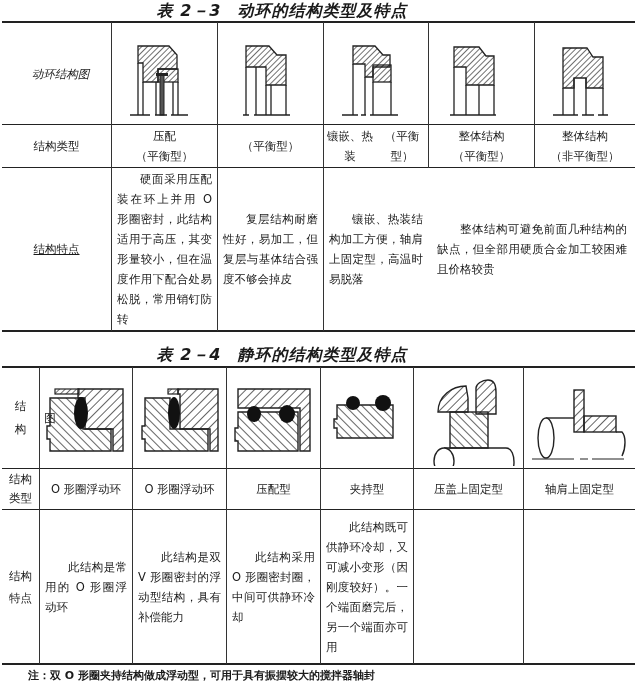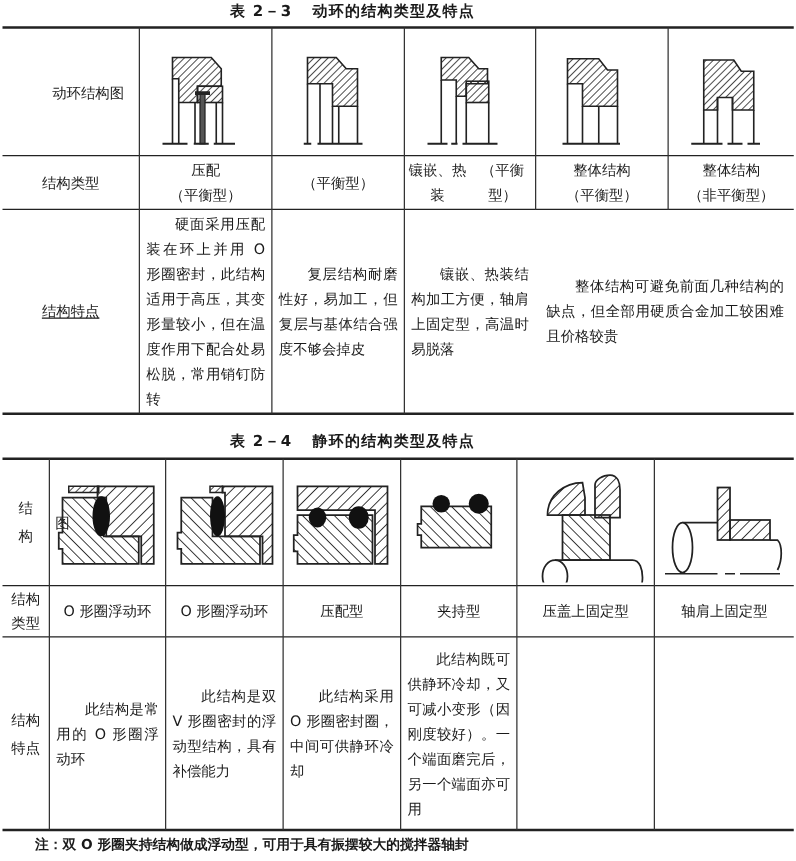--- a/index.html
+++ b/index.html
@@ -3,21 +3,21 @@
 <meta charset="utf-8">
 <style>
   html, body { margin: 0; padding: 0; background: #ffffff; }
   body {
     width: 637px; height: 689px; position: relative; overflow: hidden;
     font-family: "DejaVu Sans", "Liberation Sans", sans-serif;
     color: #1a1a1a;
   }
   .title {
     position: absolute; left: 0; width: 564px; text-align: center;
-    font-size: 12px; font-weight: bold; letter-spacing: 1px;
+    font-size: 16px; font-weight: bold; letter-spacing: 1px; font-style: italic;
   }
   .title .num { margin-right: 16px; }
   .hline { position: absolute; left: 2px; width: 633px; background: #222; }
   .vline { position: absolute; width: 1px; background: #333; }
   .cell {
     position: absolute; display: flex; align-items: center; justify-content: center;
     text-align: center; font-size: 11.5px; line-height: 20px;
   }
   .cell.para {
     justify-content: flex-start; text-align: justify; text-align-last: left;
@@ -53,21 +53,21 @@
 <div class="hline" style="top:124px;height:1px;"></div>
 <div class="hline" style="top:167px;height:1px;"></div>
 <div class="hline" style="top:330px;height:2px;"></div>
 
 <div class="vline" style="left:111px;top:22px;height:309px;"></div>
 <div class="vline" style="left:217px;top:22px;height:309px;"></div>
 <div class="vline" style="left:323px;top:22px;height:309px;"></div>
 <div class="vline" style="left:428px;top:22px;height:146px;"></div>
 <div class="vline" style="left:534px;top:22px;height:146px;"></div>
 
-<div class="cell" style="left:16px;top:23px;width:109px;height:101px;">动环结构图</div>
+<div class="cell" style="left:6px;top:23px;width:109px;height:101px;font-style:italic;">动环结构图</div>
 <div class="cell" style="left:2px;top:125px;width:109px;height:42px;">结构类型</div>
 <div class="cell" style="left:2px;top:168px;width:109px;height:162px;text-decoration:underline;">结构特点</div>
 
 <div class="diagram" style="left:125px;top:40px;">
   <svg width="80" height="84" viewBox="0 0 80 84">
     <path d="M13,6 L44,6 L52,15 L52,29 L33,29 L33,42 L18,42 L18,23 L13,23 Z" fill="url(#hatchR)" stroke="#222" stroke-width="1.3"></path>
     <rect x="33" y="29" width="20" height="13" fill="url(#hatchR)" stroke="#222" stroke-width="1.3"></rect>
     <path d="M13,23 L13,75 M18,42 L18,75 M31,42 L31,75 M48,42 L48,75 M53,42 L53,75" stroke="#222" stroke-width="1.3" fill="none"></path>
     <rect x="35" y="35" width="4" height="40" fill="#555" stroke="#222" stroke-width="1"></rect>
     <rect x="31" y="33" width="12" height="3" fill="#222"></rect>

